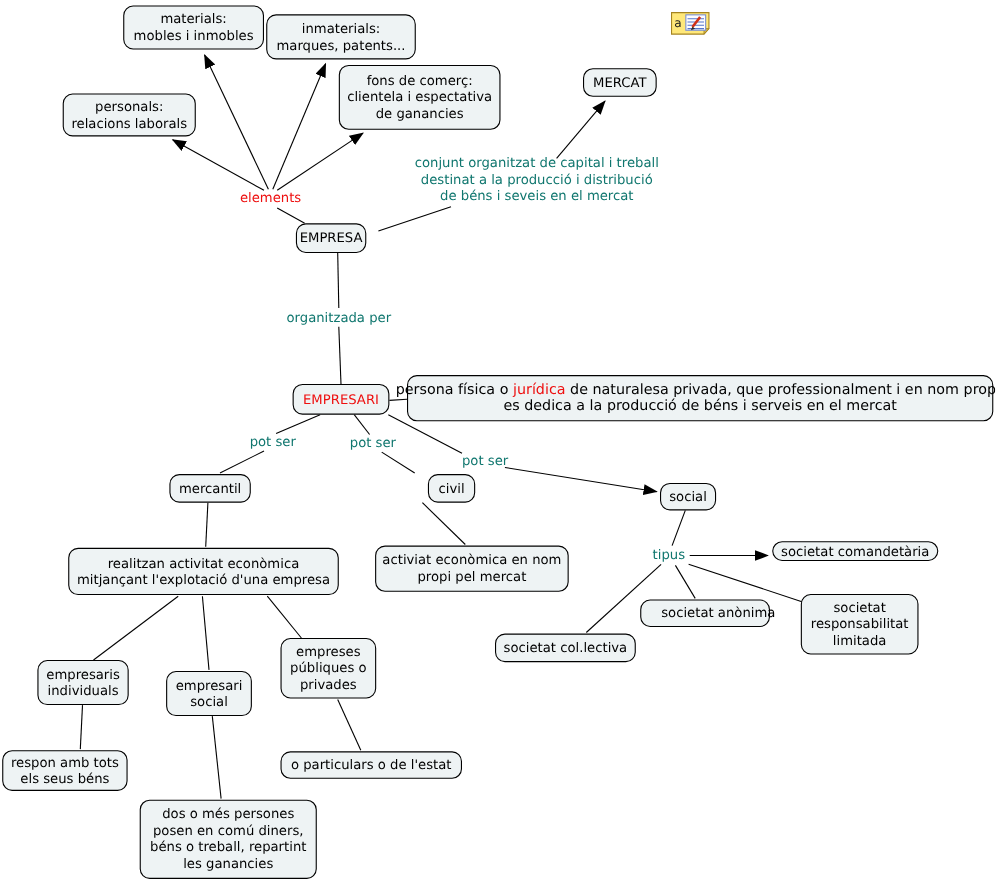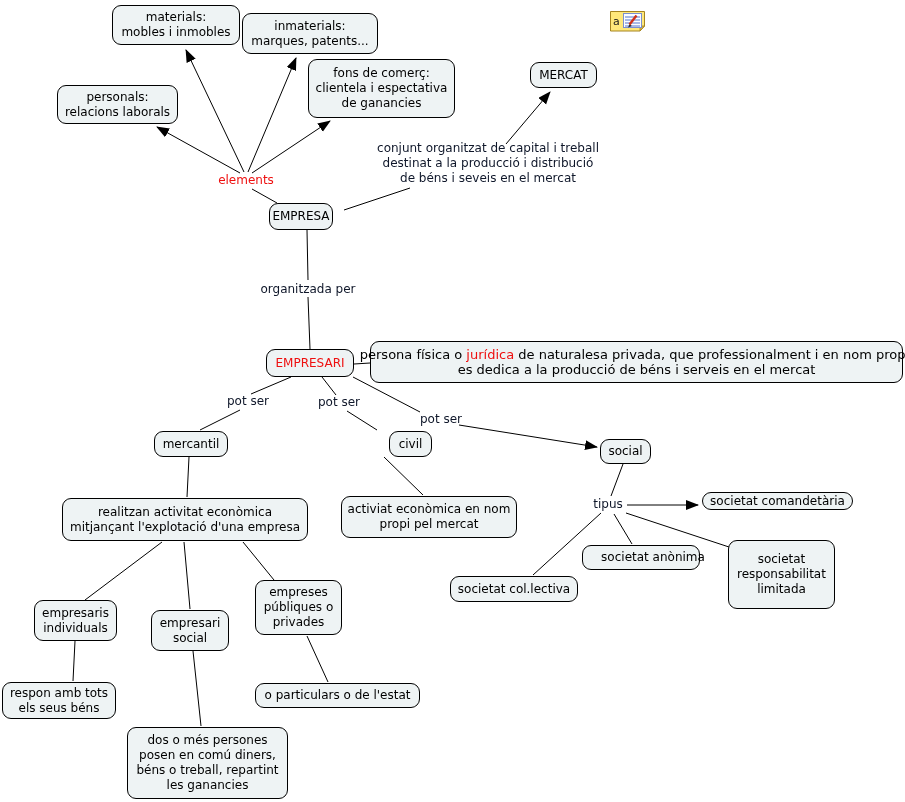--- a/index.html
+++ b/index.html
@@ -14,21 +14,21 @@
   #edge-layer line{stroke:#000;stroke-width:1;}
   .node{
     position:absolute;box-sizing:border-box;
     background:#eef3f4;border:1px solid #000;border-radius:9px;
     display:flex;align-items:center;justify-content:center;
     font-size:12px;line-height:15px;color:#000;
   }
   .link-label{
     position:absolute;box-sizing:border-box;
     display:flex;align-items:center;justify-content:center;
-    font-size:12px;line-height:15px;color:#0f172a;
+    font-size:12px;line-height:15px;color:#0f766e;
   }
   .txt{white-space:pre;text-align:center;}
   .red{color:#ee0f0f;}
   .def{font-size:13px;}
   .note-icon{position:absolute;left:609px;top:8px;width:40px;height:27px;cursor:pointer;}
 </style>
 </head>
 <body>
 
 <div id="map">
@@ -126,21 +126,21 @@
     <div class="node" style="left: 341px; top: 496px; width: 176px; height: 42px;">
       <div class="txt"><span>activiat econòmica en nom
 propi pel mercat</span></div>
     </div>
     <div class="node" style="left: 702px; top: 492px; width: 151px; height: 18px;">
       <div class="txt"><span>societat comandetària</span></div>
     </div>
     <div class="node" style="left: 582px; top: 545px; width: 118px; height: 25px; padding-left: 24px;">
       <div class="txt"><span>societat anònima</span></div>
     </div>
-    <div class="node" style="left: 728px; top: 540px; width: 107px; height: 69px;">
+    <div class="node" style="left: 728px; top: 540px; width: 107px; height: 55px;">
       <div class="txt"><span>societat
 responsabilitat
 limitada</span></div>
     </div>
     <div class="node" style="left: 450px; top: 576px; width: 128px; height: 26px;">
       <div class="txt"><span>societat col.lectiva</span></div>
     </div>
     <div class="node" style="left: 34px; top: 600px; width: 83px; height: 41px;">
       <div class="txt"><span>empresaris
 individuals</span></div>

